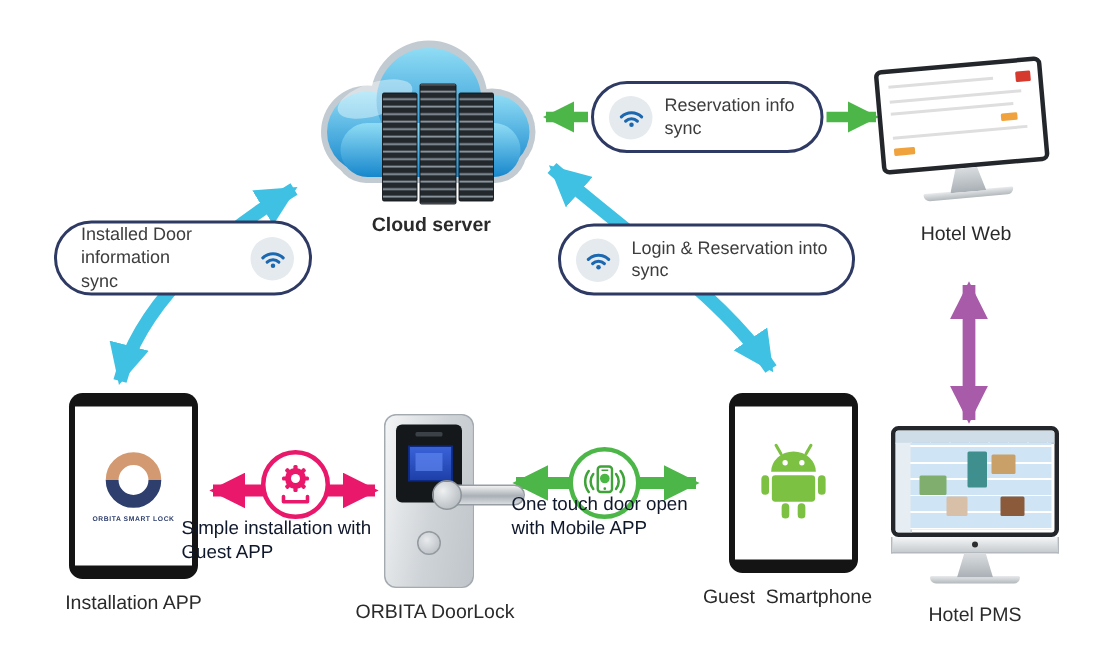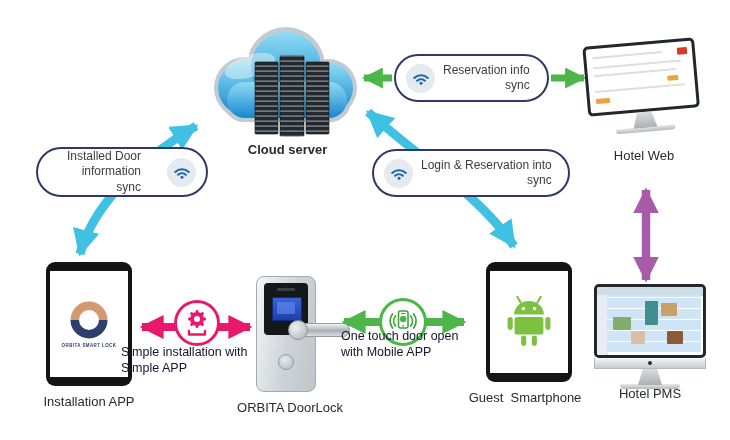--- a/index.html
+++ b/index.html
@@ -4,36 +4,36 @@
 <style>
   html,body{margin:0;padding:0;background:#fff;}
   .stage{position:relative;width:730px;height:440px;background:#fff;overflow:hidden;
          font-family:"Liberation Sans",sans-serif;color:#2e2e2e;}
   
   #arrow-layer{position:absolute;left:0;top:0;width:730px;height:440px;z-index:1;}
   
   .pill{position:absolute;z-index:4;background:#fff;border:2.5px solid #2e3a63;border-radius:26px;
         display:flex;align-items:center;box-sizing:border-box;}
   .pill-text{font-size:12px;line-height:1.28;color:#3d3d3d;}
-  .pill-text span{display:block;text-align:right;}
+  .pill-text span{display:block;}
   .wifi-badge{width:29px;height:29px;border-radius:50%;background:#e5eaee;flex:0 0 auto;
         display:flex;align-items:center;justify-content:center;}
   #pill-installed{left:36px;top:147px;width:172px;height:50px;padding:0 10px 0 16px;gap:26px;}
   #pill-reservation{left:394px;top:54px;width:155px;height:48px;padding:0 8px 0 10px;gap:8px;}
   #pill-login{left:372px;top:149px;width:198px;height:48px;padding:0 8px 0 10px;gap:8px;}
   
   .node-label{position:absolute;z-index:5;font-size:13px;color:#2a2a2a;text-align:center;}
   .caption{position:absolute;z-index:5;font-size:12.5px;line-height:1.3;color:#0f172a;}
   .caption span{display:block;}
   #lbl-cloud{left:200px;top:142px;width:175px;font-weight:bold;}
   #lbl-web{left:588px;top:148px;width:112px;}
   #lbl-install{left:18px;top:394px;width:142px;}
   #lbl-lock{left:220px;top:400px;width:140px;}
   #lbl-guest{left:455px;top:390px;width:140px;white-space:pre;}
-  #lbl-pms{left:594px;top:386px;width:112px;text-align:center;}
+  #lbl-pms{left:594px;top:402px;width:112px;text-align:center;}
   #cap-simple{left:121px;top:344px;width:140px;}
   #cap-onetouch{left:341px;top:328px;width:135px;}
   
   #cloud{position:absolute;left:198px;top:22px;z-index:2;}
   
   .phone{position:absolute;z-index:2;background:#141414;border-radius:9px;padding:9px 4px;box-sizing:border-box;}
   .phone-screen{width:100%;height:100%;background:#fff;display:flex;flex-direction:column;
         align-items:center;justify-content:center;gap:4px;}
   #phone-install{left:46px;top:262px;width:86px;height:124px;}
   #phone-guest{left:486px;top:262px;width:86px;height:120px;}
@@ -229,21 +229,21 @@
         <rect x="11.6" y="2" width="2.8" height="4.5" rx="1" transform="rotate(270 13 11)"></rect>
         <rect x="11.6" y="2" width="2.8" height="4.5" rx="1" transform="rotate(315 13 11)"></rect>
         <circle cx="13" cy="11" r="7"></circle>
       </g>
       <circle cx="13" cy="11" r="3" fill="#fff"></circle>
       <path d="M5,23 v3.5 h16 v-3.5" stroke="#e9186b" stroke-width="2.4" fill="none" stroke-linecap="round" stroke-linejoin="round"></path>
     </svg>
   </div>
   <div class="caption" id="cap-simple">
     <span>Simple installation with</span>
-    <span>Simple APP</span>
+    <span>Guest APP</span>
   </div>
 
   <div id="doorlock">
     <div class="lock-plate"></div>
     <div class="lock-panel">
       <div class="lock-brand"></div>
       <div class="lock-screen">
         <div class="lock-screen-inner"></div>
       </div>
     </div>

